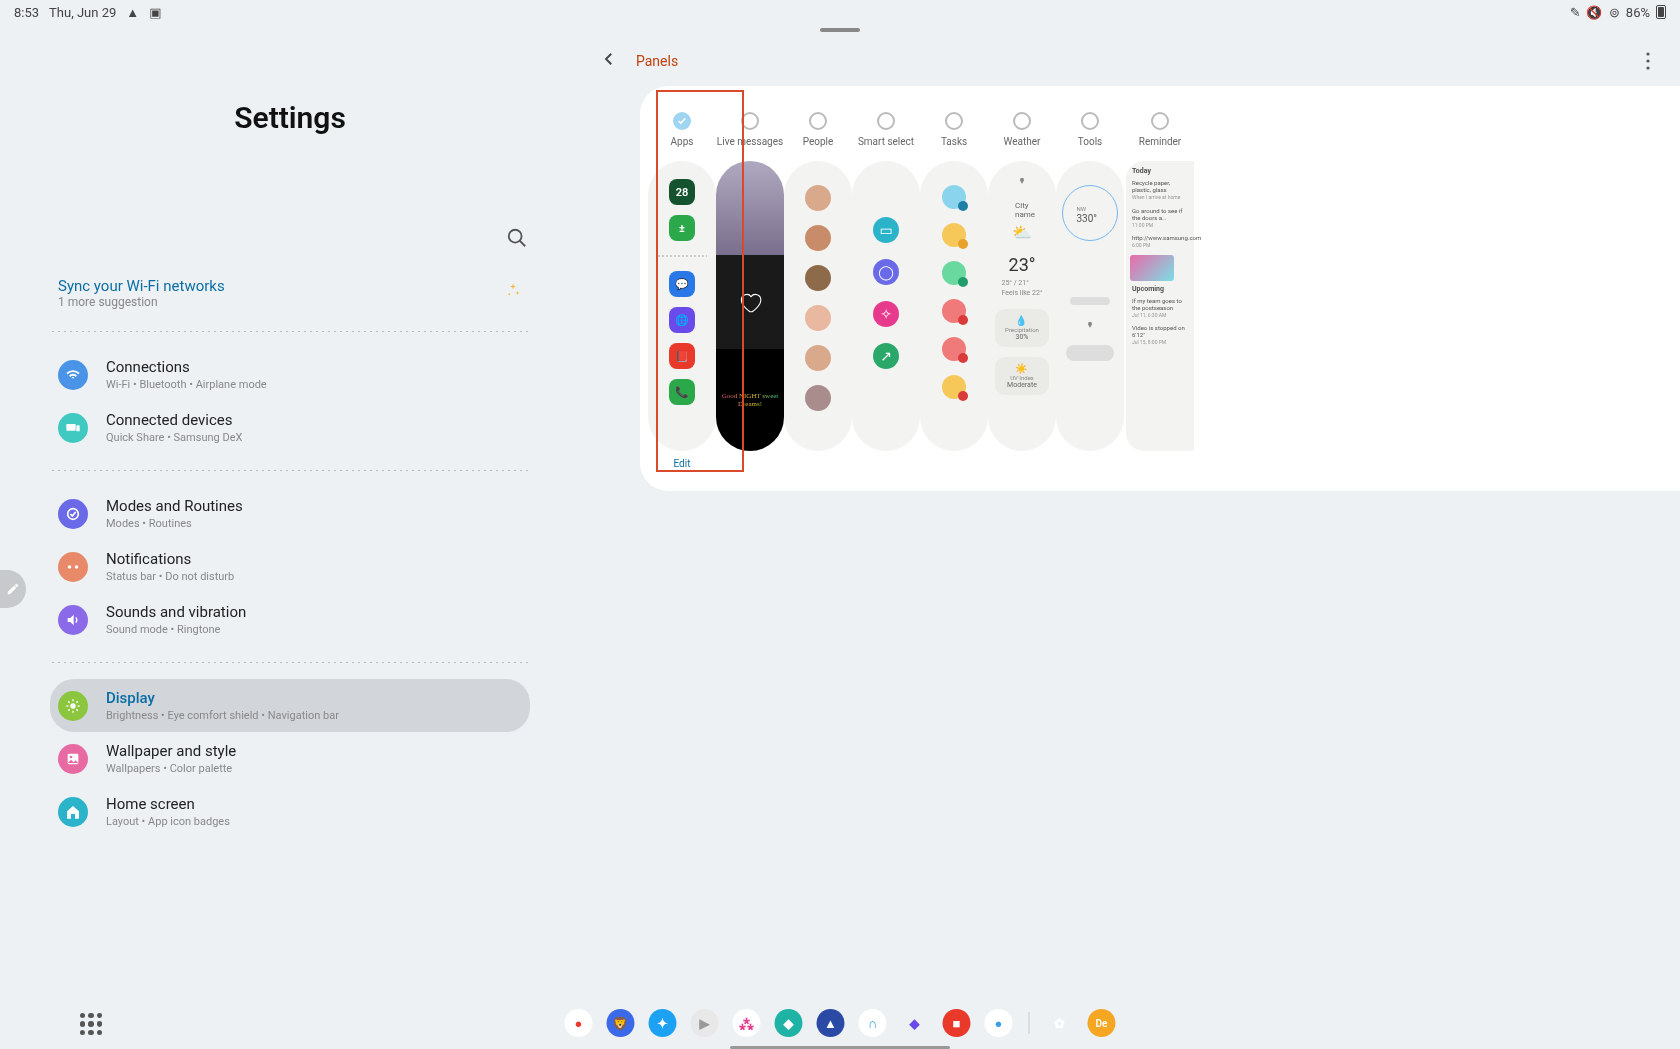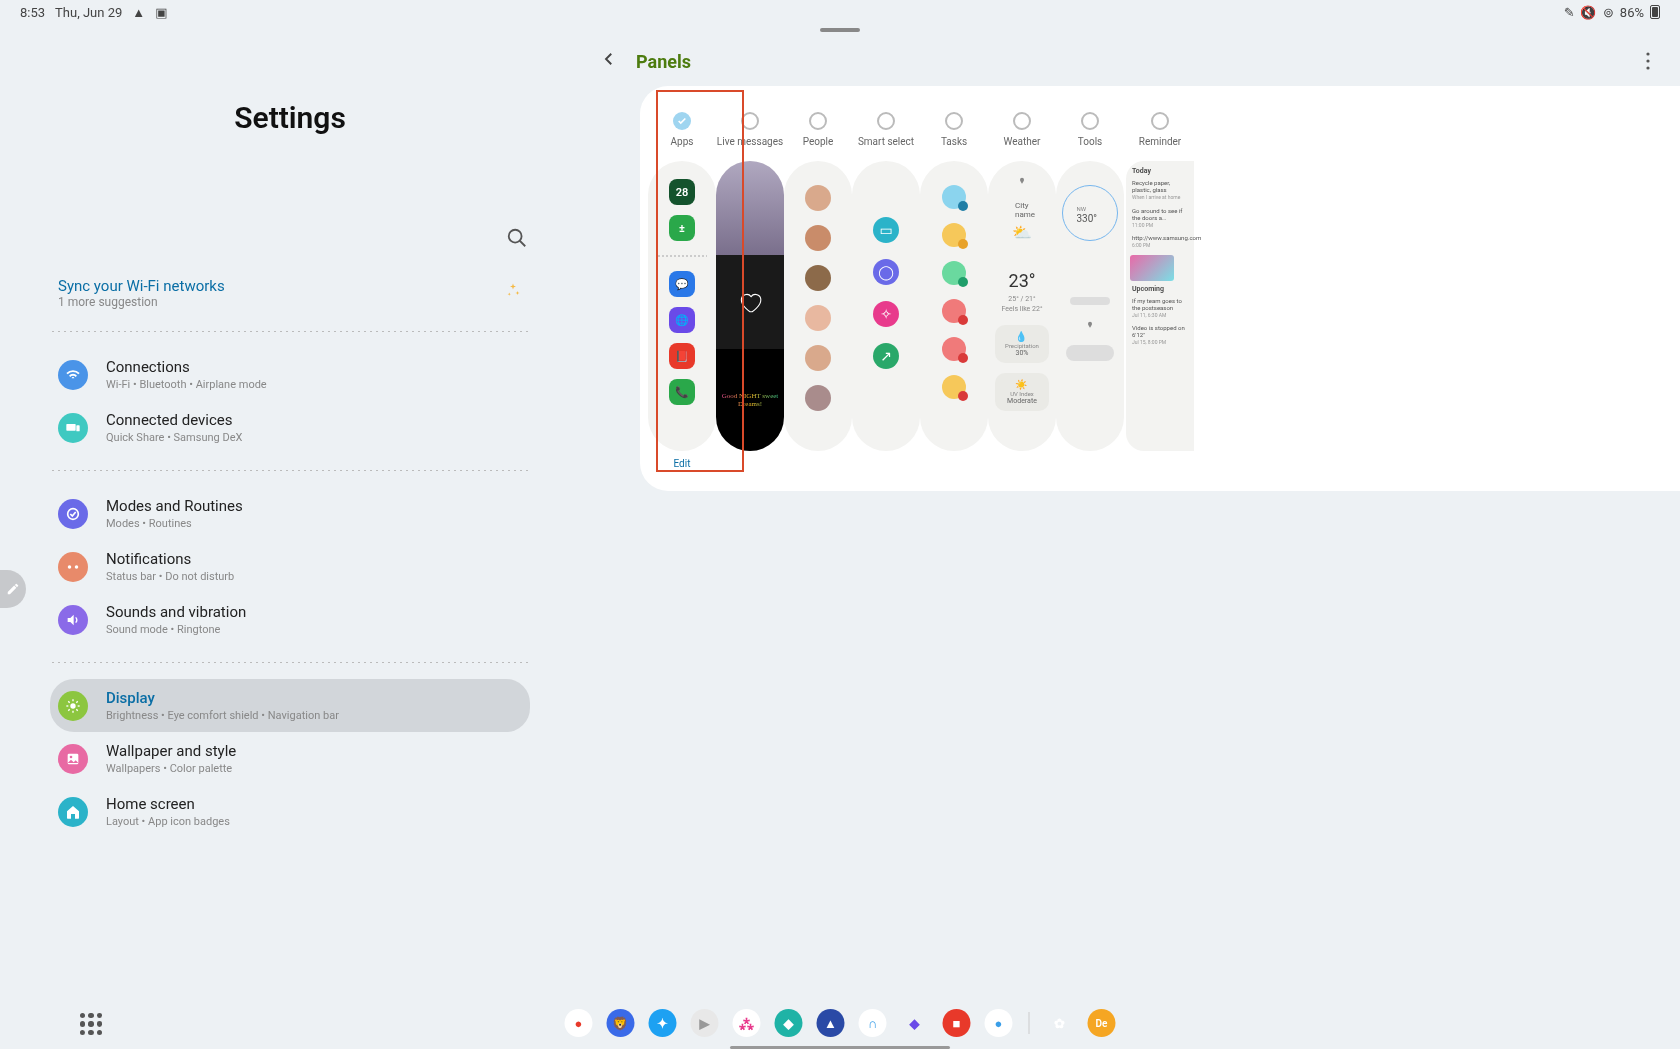--- a/index.html
+++ b/index.html
@@ -14,21 +14,21 @@
   }
 
   
   .status-bar {
     position: absolute;
     top: 0; left: 0; right: 0;
     height: 24px;
     display: flex;
     align-items: center;
     justify-content: space-between;
-    padding: 0 20px;
+    padding: 0 14px;
     font-size: 13px;
     color: #444;
   }
   .status-left { display: flex; align-items: center; gap: 10px; }
   .status-right { display: flex; align-items: center; gap: 6px; }
   .status-icon { font-size: 13px; line-height:1; }
   .battery-pill {
     width: 10px; height: 14px;
     border: 1px solid #444; border-radius: 2px;
     position: relative; display:inline-block;
@@ -81,21 +81,21 @@
   .s-item.selected .labels .l1 { color:#0a6ea5; font-weight:500; }
   .s-item .labels .l2 { font-size:11px; color:#888; margin-top:2px;}
 
   
   .panels-header {
     position:absolute; left: 600px; right: 20px; top: 44px;
     height: 34px;
     display:flex; align-items:center; justify-content:space-between;
   }
   .ph-left { display:flex; align-items:center; gap:18px; }
-  .ph-title { font-size:18px; font-weight:700; color:#4d7c0f; }
+  .ph-title { font-size:14px; font-weight:400; color:#c2410c; }
   .back-btn svg { width:18px; height:18px; stroke:#444; }
   .more-btn { width:24px; height:24px; display:flex; align-items:center; justify-content:center; }
 
   
   .panels-card {
     position:absolute; left: 640px; top: 86px; right: 0;
     height: 405px;
     background:#fff; border-radius: 28px 0 0 28px;
     padding: 20px 0 20px 20px;
     display:flex; gap: 24px;
@@ -162,22 +162,22 @@
   
   .lm-prev { padding:0; overflow:hidden; }
   .lm-tile { width:100%; flex:1; background:#888; }
   .lm-tile:nth-child(3){ background:#000; color:#ec4899; font-size:7px; display:flex; align-items:center; justify-content:center; text-align:center; padding:4px; line-height:1.2;}
   .lm-tile:nth-child(2){ background:#1a1a1a; display:flex; align-items:center; justify-content:center;}
   .lm-tile:nth-child(1){ background:linear-gradient(#b0a8c0,#7a6f8c);}
 
   
   .weather-prev { padding: 12px 6px; gap:4px; }
   .w-city { font-size:8px; color:#666; margin-top:28px;margin-left:21px;}
-  .w-temp { font-size:18px; color:#333; margin-top:24px;}
-  .w-sub { font-size:7px; color:#888; line-height:1.4; text-align:center;}
+  .w-temp { font-size:18px; color:#333; margin-top:8px;}
+  .w-sub { font-size:7px; color:#888; line-height:1.4; text-align:left;}
   .w-box { background:#eaeae6; border-radius:10px; width:54px; padding:6px 0; text-align:center; margin-top:6px;}
   .w-box .lbl{font-size:6px; color:#888;}
   .w-box .val{font-size:7px; color:#666;}
 
   
   .tools-prev { padding:14px 6px; gap:16px;}
   .compass { width:56px; height:56px; border-radius:50%; border:1px solid #76b6ee; position:relative; margin-top:10px;}
   .compass-val { position:absolute; top:50%; left:50%; transform:translate(-50%,-50%); font-size:10px; color:#555;}
   .grey-bar { width:40px; height:8px; background:#ddd; border-radius:4px; margin-top:40px;}
   .grey-pill { width:48px; height:16px; background:#ddd; border-radius:8px;}

